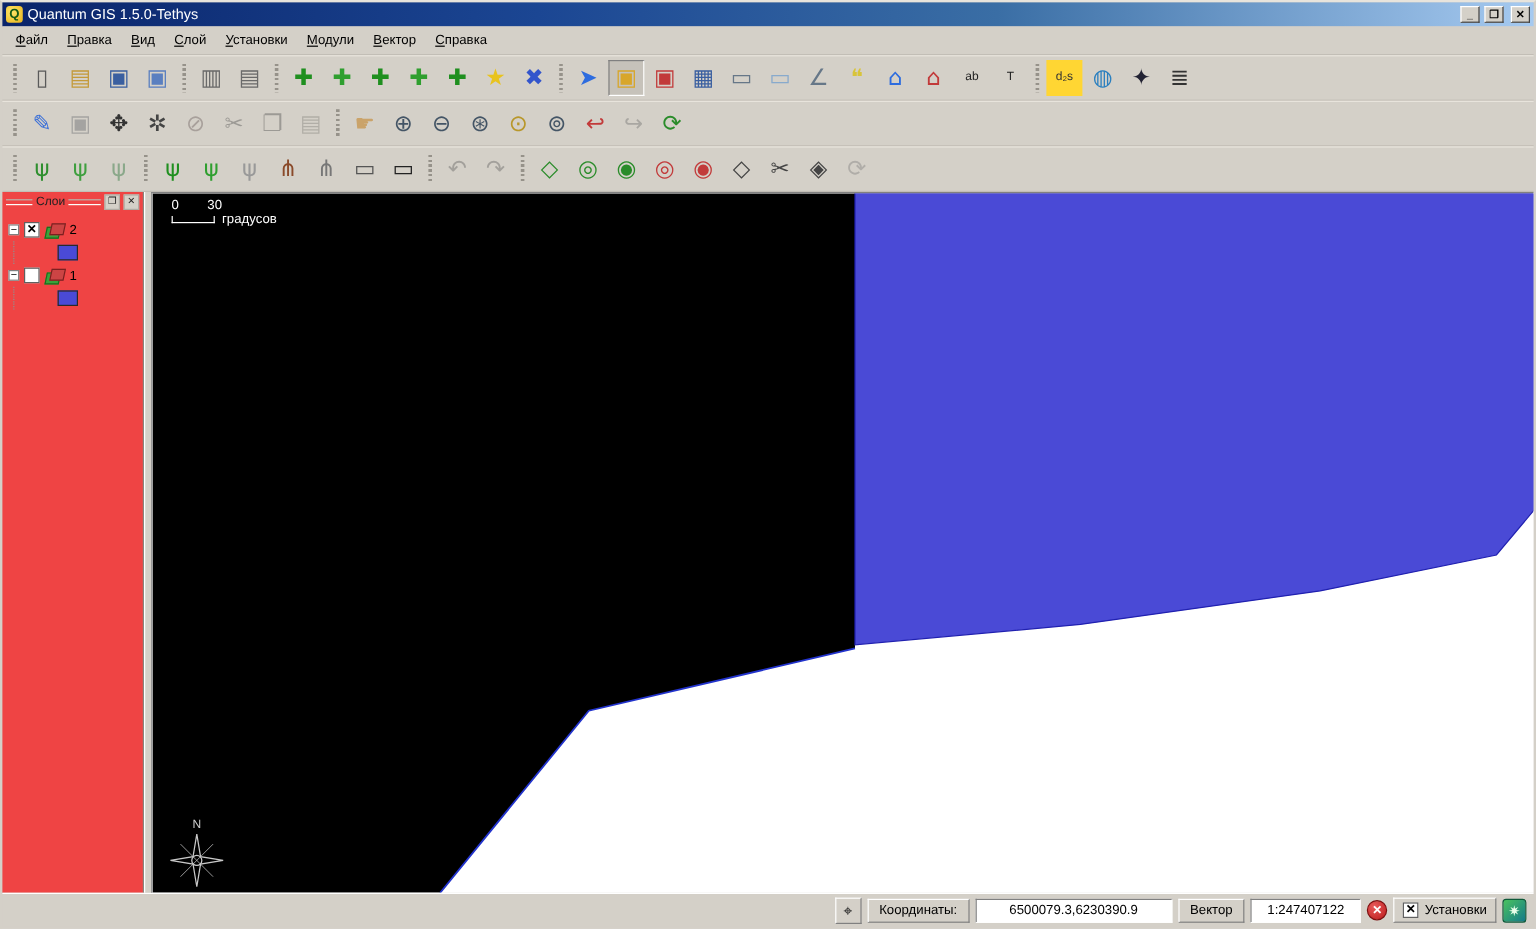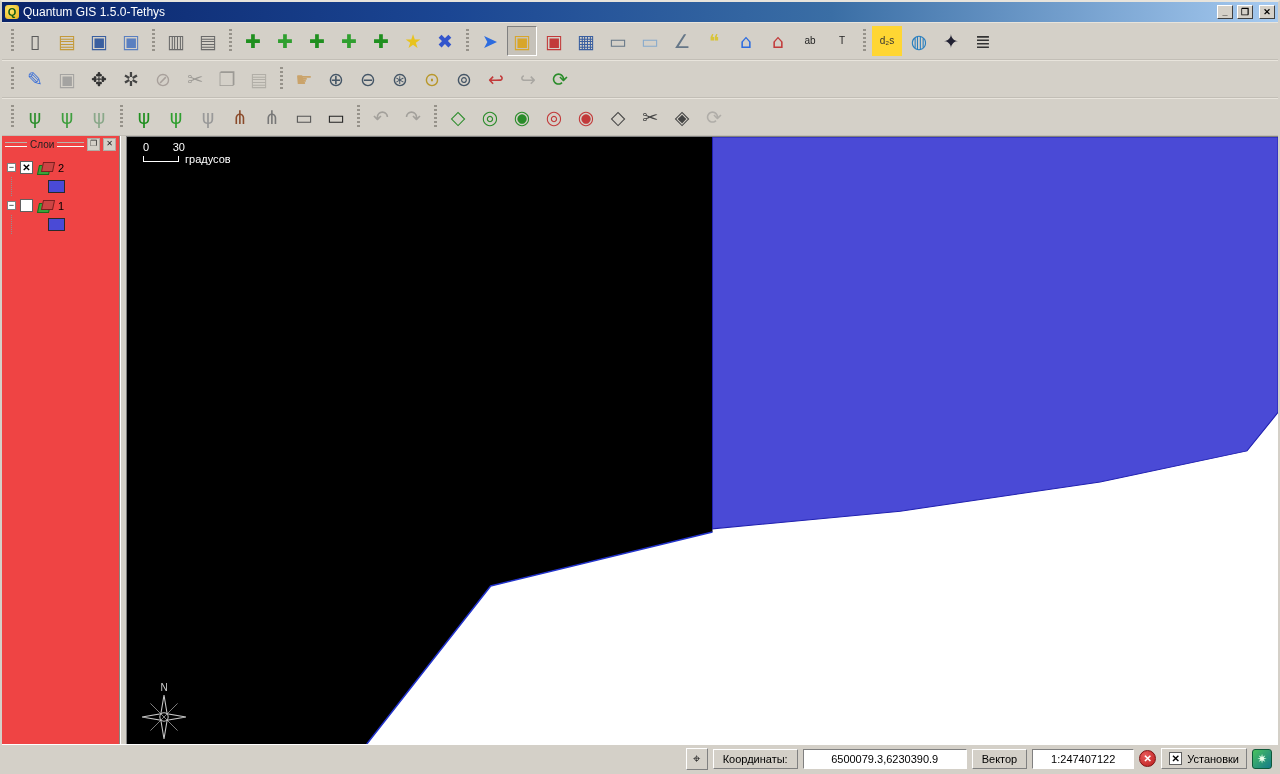--- a/index.html
+++ b/index.html
@@ -54,38 +54,48 @@
   .north{position:absolute;left:12px;bottom:4px;width:50px;text-align:center;color:#cfcfcf}
   .north-n{font-size:10px;margin-bottom:1px}
   .north svg{display:block;margin:0 auto}
   
   .statusbar{height:28px;flex:0 0 28px;background:#d4d0c8;border-top:1px solid #fff;display:flex;align-items:center;gap:5px;padding:0 6px}
   .spacer{flex:1}
   .sb-btn{width:22px;height:22px;background:#d4d0c8;border:1px solid;border-color:#fff #808080 #808080 #fff;display:flex;align-items:center;justify-content:center;font-size:13px;color:#222;padding:0}
   .sb-label{border:1px solid;border-color:#fff #808080 #808080 #fff;padding:3px 9px;background:#d4d0c8;color:#000;white-space:nowrap}
   .sb-field{border:1px solid;border-color:#808080 #fff #fff #808080;background:#fff;padding:3px 4px;text-align:center;color:#000;white-space:nowrap}
   .coords-field{width:164px}
-  .scale-field{width:102px}
+  .scale-field{width:92px}
   .stop-ico{width:17px;height:17px;border-radius:50%;background:radial-gradient(circle at 35% 30%,#e85a5a,#bb1c1c);border:1px solid #7c1010;color:#fff;font-size:10px;font-weight:bold;display:flex;align-items:center;justify-content:center}
   .render-wrap{display:flex;align-items:center;gap:5px;border:1px solid;border-color:#fff #808080 #808080 #fff;padding:3px 7px}
   .crs-ico{width:20px;height:20px;background:linear-gradient(135deg,#49c25e,#157a8a);border:1px solid #0f5a3a;border-radius:3px;color:#eaffea;font-size:12px;display:flex;align-items:center;justify-content:center}
 </style>
 </head>
 <body>
 
 <div class="window">
 
   <div class="titlebar">
     <span class="app-icon">Q</span>
     <span class="title">Quantum GIS 1.5.0-Tethys</span>
     <button class="winbtn">_</button>
     <button class="winbtn">❐</button>
     <button class="winbtn close">✕</button>
   </div>
 
+  <div class="menubar" id="menubar">
+      <span class="menu-item">Файл</span>
+      <span class="menu-item">Правка</span>
+      <span class="menu-item">Вид</span>
+      <span class="menu-item">Слой</span>
+      <span class="menu-item">Установки</span>
+      <span class="menu-item">Модули</span>
+      <span class="menu-item">Вектор</span>
+      <span class="menu-item">Справка</span>
+    </div>
 
   <div id="toolbars">
       <div class="toolbar">
         <span class="grip"></span>
         <button class="tbtn" style="color: rgb(90, 90, 90);">▯</button>
         <button class="tbtn" style="color: rgb(196, 154, 58);">▤</button>
         <button class="tbtn" style="color: rgb(58, 95, 160);">▣</button>
         <button class="tbtn" style="color: rgb(90, 127, 192);">▣</button>
         <span class="grip"></span>
         <button class="tbtn" style="color: rgb(106, 106, 106);">▥</button>

